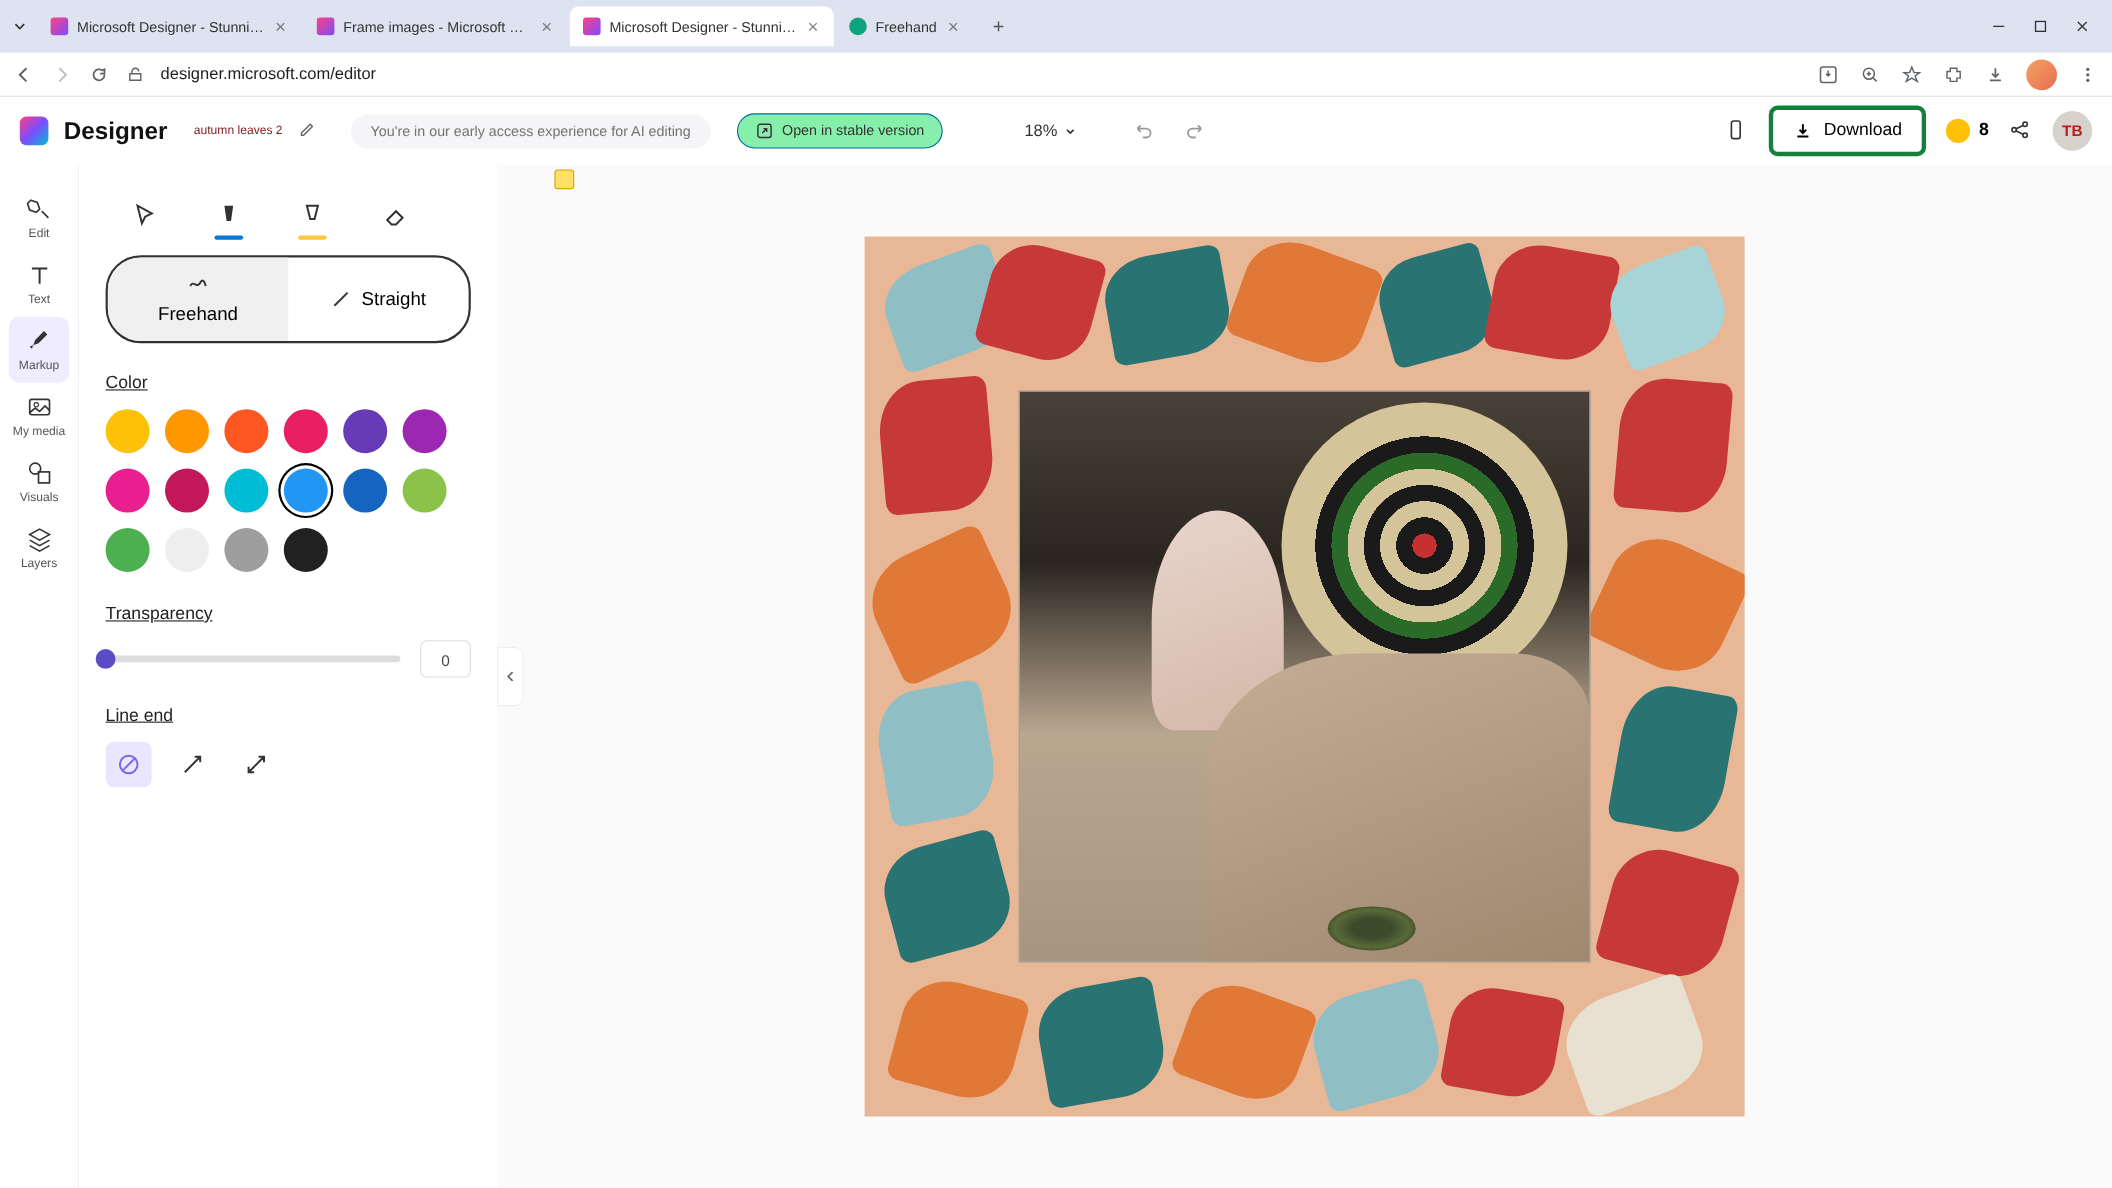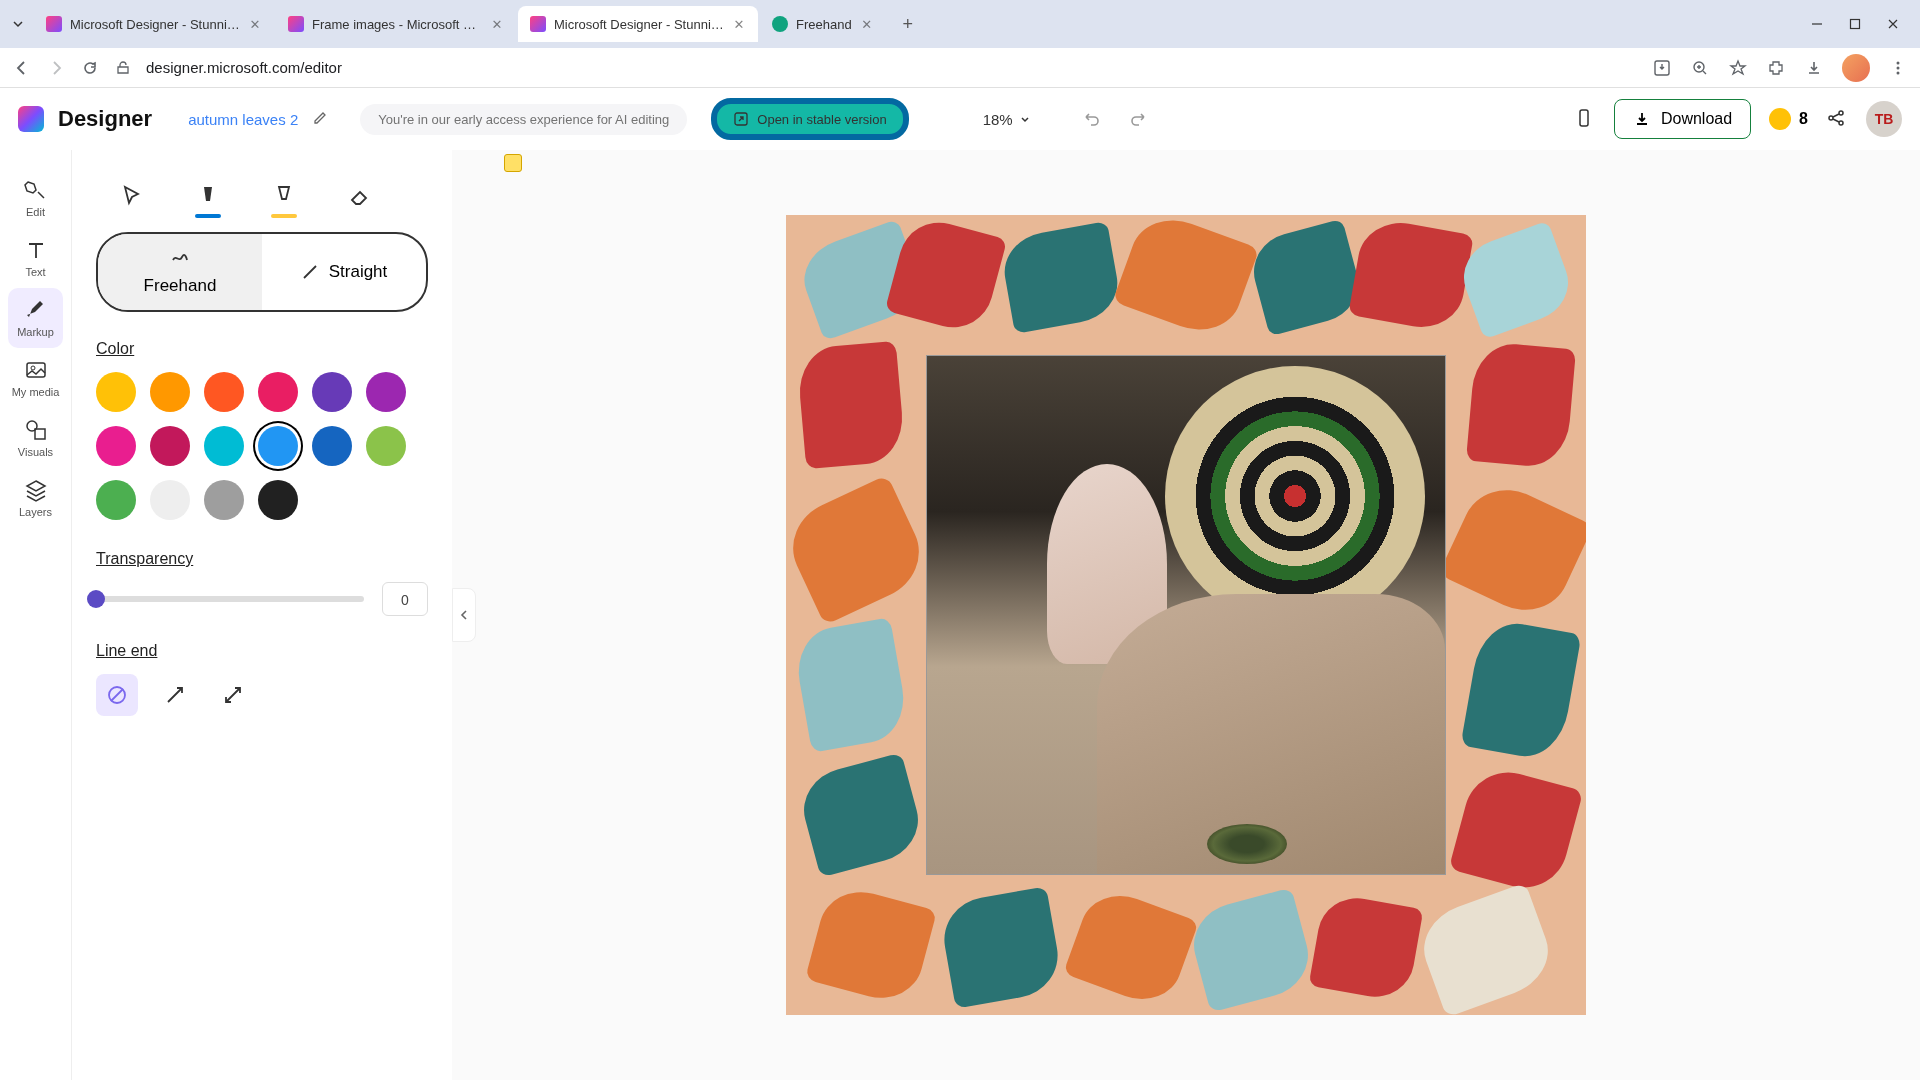--- a/index.html
+++ b/index.html
@@ -23,30 +23,30 @@
 .site-info { width: 18px; height: 18px; display: flex; align-items: center; justify-content: center; color: #5f6368; }
 .url { font-size: 15px; color: #202124; flex: 1; }
 .addr-icons { display: flex; gap: 18px; align-items: center; }
 .addr-icon { width: 20px; height: 20px; display: flex; align-items: center; justify-content: center; color: #5f6368; }
 .profile { width: 28px; height: 28px; border-radius: 50%; background: linear-gradient(135deg, #f4a261, #e76f51); }
 
 
 .app-header { height: 62px; display: flex; align-items: center; padding: 0 18px; gap: 14px; }
 .app-logo { width: 26px; height: 26px; border-radius: 6px; background: linear-gradient(135deg, #ff4081, #7c4dff, #00bcd4); }
 .app-name { font-size: 22px; font-weight: 700; color: #111; }
-.doc-name { font-size: 15px; color: #3b82f6; margin-left: 22px; }
+.doc-name { font-size: 11px; color: #7f1d1d; margin-left: 10px; }
 .rename-icon { width: 18px; height: 18px; color: #666; }
 .ea-notice { background: #f5f5f7; border-radius: 20px; padding: 8px 18px; font-size: 13px; color: #737373; margin-left: 16px; }
-.stable-btn { background: #14b8a6; border: 6px solid #0369a1; border-radius: 20px; padding: 7px 16px; font-size: 13px; color: #333; display: flex; align-items: flex-end; gap: 8px; margin-left: 10px; }
+.stable-btn { background: #86efac; border: 1px solid #0369a1; border-radius: 20px; padding: 7px 16px; font-size: 13px; color: #333; display: flex; align-items: flex-start; gap: 8px; margin-left: 10px; }
 .zoom { display: flex; align-items: center; gap: 6px; font-size: 15px; color: #333; margin-left: 60px; }
 .undo-redo { display: flex; gap: 28px; margin-left: 36px; }
 .ur-btn { width: 20px; height: 20px; color: #999; }
 .header-right { margin-left: auto; display: flex; align-items: center; gap: 18px; }
 .hr-icon { width: 22px; height: 22px; color: #333; }
-.download-btn { background: #fff; border: 1px solid #15803d; border-radius: 8px; padding: 10px 18px; font-size: 16px; font-weight: 500; display: flex; gap: 10px; }
+.download-btn { background: #fff; border: 4px solid #15803d; border-radius: 8px; padding: 10px 18px; font-size: 16px; font-weight: 500; display: flex; gap: 10px; }
 .credits { display: flex; align-items: center; gap: 8px; font-size: 16px; font-weight: 600; }
 .coin { width: 22px; height: 22px; border-radius: 50%; background: #ffc107; }
 .share-icon { width: 22px; height: 22px; color: #333; }
 .avatar { width: 36px; height: 36px; border-radius: 50%; background: #d7d2cc; display: flex; align-items: center; justify-content: center; font-size: 14px; font-weight: 600; color: #b91c1c; }
 
 
 .main { display: flex; height: calc(1080px - 48px - 40px - 62px); }
 .left-rail { width: 72px; background: #fff; border-right: 1px solid #eee; padding-top: 18px; }
 .rail-item { display: flex; flex-direction: column; align-items: center; gap: 4px; padding: 10px 0; font-size: 11px; color: #555; cursor: pointer; }
 .rail-item.active { background: #f0ecff; border-radius: 10px; margin: 0 8px; }

